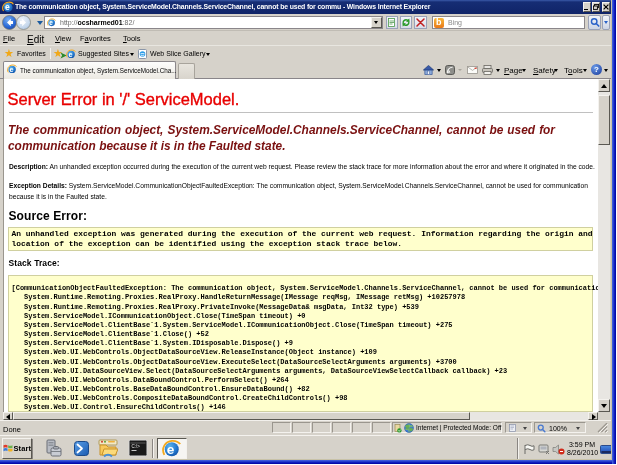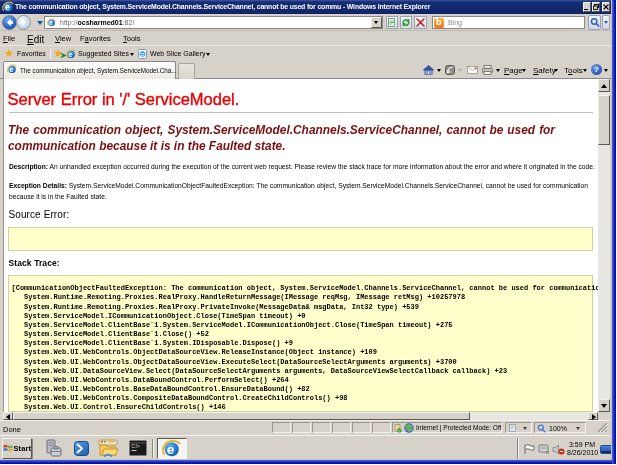--- a/index.html
+++ b/index.html
@@ -207,22 +207,23 @@
     <div class="abs" style="left:604px;top:9px;width:0;height:0;border-left:2.5px solid transparent;border-right:2.5px solid transparent;border-top:3px solid #000;"></div>
   </div>
 
   <div class="abs" id="contentwrap">
     <div class="abs" id="page">
       <div class="abs" style="left:3.5px;top:11px;font-size:16.5px;color:#e80000;-webkit-text-stroke:0.35px #e80000;white-space:nowrap;">Server Error in '/' ServiceModel.</div>
       <div class="abs" style="left:5px;top:33px;width:584px;height:1px;background:#c0c0c0;"></div>
       <div class="abs" style="left:4px;top:43px;width:547px;font-size:11.9px;font-weight:bold;font-style:italic;color:#7a1010;text-align:justify;line-height:16px;" id="h2t">The communication object, System.ServiceModel.Channels.ServiceChannel, cannot be used for communication&nbsp;because&nbsp;it&nbsp;is&nbsp;in&nbsp;the&nbsp;Faulted&nbsp;state.</div>
       <div class="abs" style="left:5px;top:84px;font-size:6.7px;color:#000;white-space:nowrap;" id="desc"><b>Description:</b> An unhandled exception occurred during the execution of the current web request. Please review the stack trace for more information about the error and where it originated in the code.</div>
       <div class="abs" style="left:5px;top:100.5px;font-size:6.7px;color:#000;line-height:11px;white-space:nowrap;" id="excd"><b>Exception Details:</b> System.ServiceModel.CommunicationObjectFaultedException: The communication object, System.ServiceModel.Channels.ServiceChannel, cannot be used for communication<br>because it is in the Faulted state.</div>
-      <div class="abs" style="left:4.5px;top:129.5px;font-size:10px;font-weight:normal;color:#000;letter-spacing:0.1px;">Source Error:</div>
+      <div class="abs" style="left:4.5px;top:129.5px;font-size:12px;font-weight:bold;color:#000;letter-spacing:0.1px;">Source Error:</div>
       <div class="abs ybox" style="left:4px;top:147.5px;width:585px;height:24.5px;"></div>
+      <div class="abs mono" style="left:7.5px;top:150px;font-size:7.95px;color:#000;line-height:9.8px;white-space:nowrap;" id="yb1">An unhandled exception was generated during the execution of the current web request. Information regarding the origin and<br>location of the exception can be identified using the exception stack trace below.</div>
       <div class="abs" style="left:4.5px;top:179px;font-size:8.5px;font-weight:bold;color:#000;letter-spacing:0.1px;">Stack Trace:</div>
       <div class="abs ybox" style="left:4px;top:195.5px;width:585px;height:137.5px;"></div>
       <div class="abs mono" style="left:7.5px;top:205.3px;font-size:7px;color:#000;line-height:9.16px;white-space:pre;" id="yb2">[CommunicationObjectFaultedException: The communication object, System.ServiceModel.Channels.ServiceChannel, cannot be used for communication
    System.Runtime.Remoting.Proxies.RealProxy.HandleReturnMessage(IMessage reqMsg, IMessage retMsg) +10257978
    System.Runtime.Remoting.Proxies.RealProxy.PrivateInvoke(MessageData&amp; msgData, Int32 type) +539
    System.ServiceModel.ICommunicationObject.Close(TimeSpan timeout) +0
    System.ServiceModel.ClientBase`1.System.ServiceModel.ICommunicationObject.Close(TimeSpan timeout) +275
    System.ServiceModel.ClientBase`1.Close() +52
    System.ServiceModel.ClientBase`1.System.IDisposable.Dispose() +9
    System.Web.UI.WebControls.ObjectDataSourceView.ReleaseInstance(Object instance) +109

